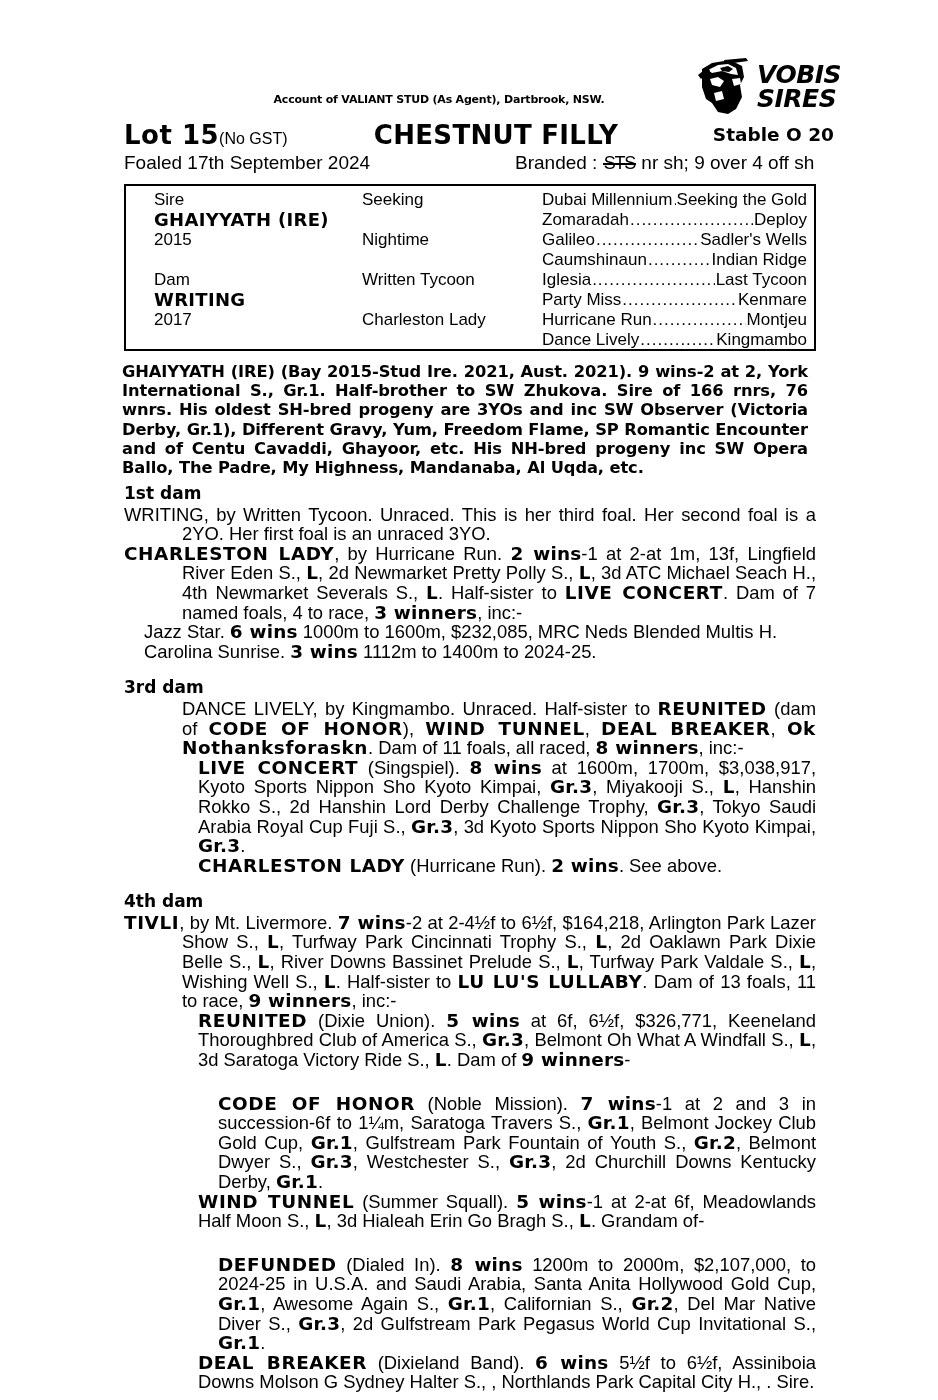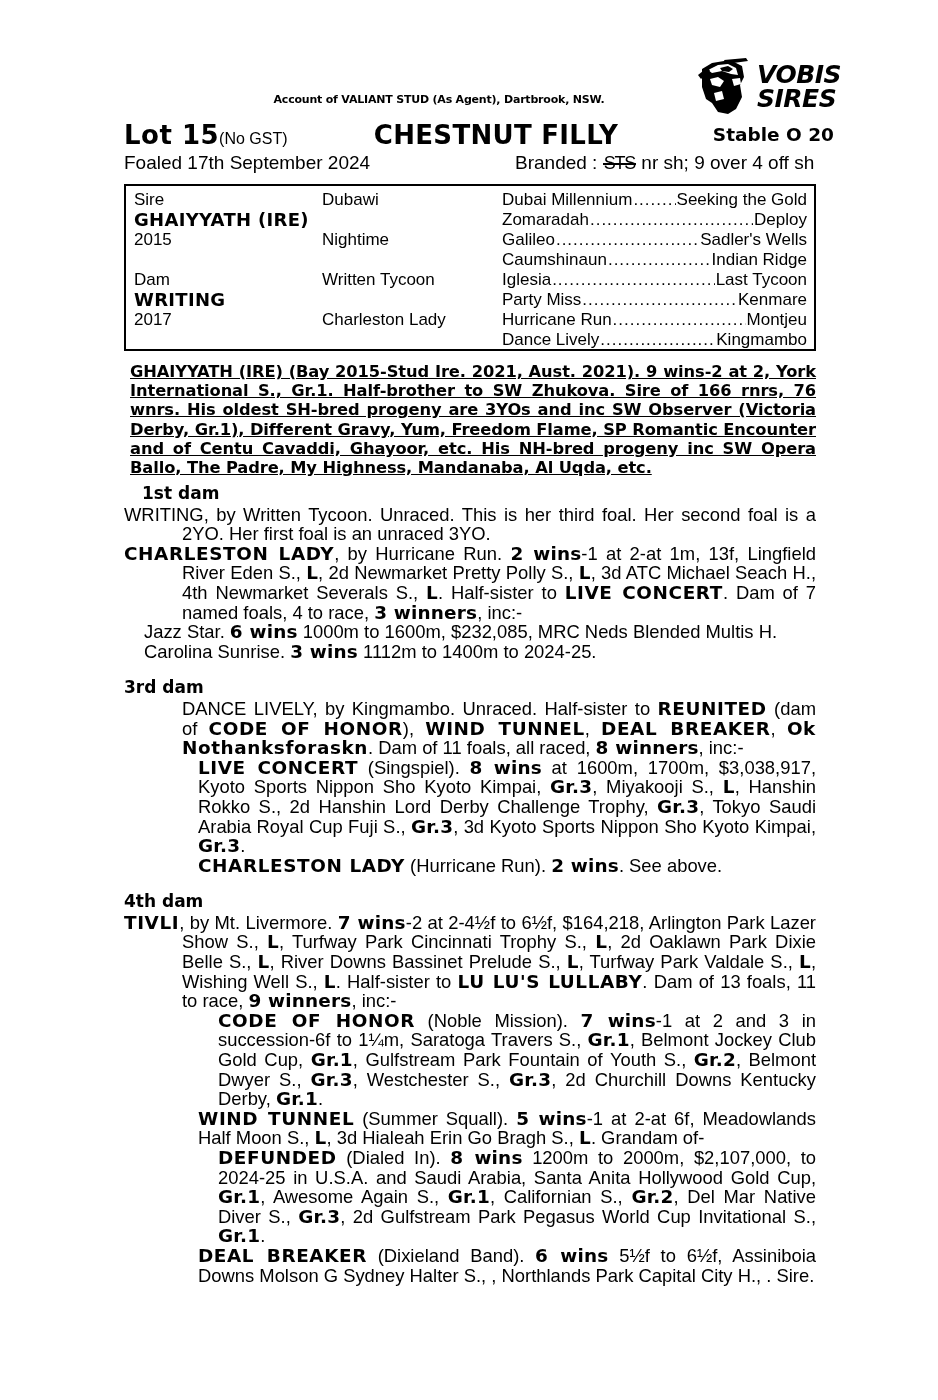--- a/index.html
+++ b/index.html
@@ -139,21 +139,21 @@
     height: 100%;
     padding: 4px 0 0 0;
     box-sizing: border-box;
   }
   .ped-row {
     display: flex;
     height: 20px;
     line-height: 20px;
     font-size: 17px;
   }
-  .ped-c1 { width: 196px; padding-left: 8px; box-sizing: border-box; white-space: nowrap; }
+  .ped-c1 { width: 216px; padding-left: 8px; box-sizing: border-box; white-space: nowrap; margin-left: 20px; }
   .ped-c2 { width: 180px; box-sizing: border-box; white-space: nowrap; }
   .ped-c3 {
     flex: 1;
     box-sizing: border-box;
     padding-right: 7px;
     display: flex;
     align-items: baseline;
     white-space: nowrap;
     overflow: hidden;
   }
@@ -170,58 +170,57 @@
   .nm-bold {
     font-family: "DejaVu Sans", sans-serif;
     font-weight: 700;
     font-size: 18px;
     letter-spacing: 0.3px;
   }
 
   
   .sire-blurb {
     position: absolute;
-    left: 130px;
+    left: 122px;
     top: 362px;
     width: 686px;
     font-family: "DejaVu Sans", sans-serif;
     font-weight: 700;
     font-size: 16.3px;
     line-height: 19.2px;
     text-align: justify;
     letter-spacing: -0.1px;
-    text-decoration: underline;
   }
 
   
   .body-text {
     position: absolute;
     left: 124px;
     top: 484px;
     width: 692px;
     font-size: 18.4px;
     line-height: 19.6px;
   }
   .dam-head {
     font-family: "DejaVu Sans", sans-serif;
     font-weight: 700;
     font-size: 17px;
     margin-top: 17px;
     margin-bottom: 1px;
   }
-  .dam-head:first-child { margin-top: 0; margin-left: 18px; }
+  .dam-head:first-child { margin-top: 0; }
   .para {
     text-align: justify;
     text-indent: 0;
     padding-left: 58px;
     margin: 0;
   }
   .para > .lead { margin-left: -58px; }
   .para.ind1 { padding-left: 58px; margin-left: 16px; }
-  .para.ind2 { padding-left: 58px; margin-left: 36px; }
+  .para.ind2 { padding-left: 58px; margin-left: 36px; margin-top: 24px; }
   .para.noind { padding-left: 0; margin-left: 20px; text-align: left; }
   b, .b {
     font-family: "DejaVu Sans", sans-serif;
     font-weight: 700;
     letter-spacing: 0.2px;
   }
   .caps {
     font-family: "DejaVu Sans", sans-serif;
     font-weight: 700;
     letter-spacing: 0.6px;
@@ -264,21 +263,21 @@
     <div class="foaled-left">Foaled 17th September 2024</div>
     <div class="branded-right">
       <span>Branded : </span><span class="brandmark">STS</span><span> nr sh; 9 over 4 off sh</span>
     </div>
   </div>
 
   <div class="ped-table">
     <div class="ped-grid" id="ped-grid">
         <div class="ped-row">
           <div class="ped-c1">Sire</div>
-          <div class="ped-c2">Dubawi</div>
+          <div class="ped-c2">Seeking</div>
           <div class="ped-c3">
             <span class="gp-name">Dubai Millennium</span>
             <span class="gp-dots">................................................................................</span>
             <span class="gp-par">Seeking the Gold</span>
           </div>
         </div>
         <div class="ped-row">
           <div class="ped-c1 nm-bold">GHAIYYATH (IRE)</div>
           <div class="ped-c2"></div>
           <div class="ped-c3">
@@ -355,19 +354,20 @@
     <p class="para noind" id="d2p0">Jazz Star. <b class="nowrapb">6 wins</b> 1000m to 1600m, $232,085, MRC Neds Blended Multis H.</p>
     <p class="para noind" id="d2p1">Carolina Sunrise. <b class="nowrapb">3 wins</b> 1112m to 1400m to 2024-25.</p>
 
     <div class="dam-head">3rd dam</div>
     <p class="para" id="d3text">DANCE LIVELY, by Kingmambo. Unraced. Half-sister to <span class="caps">REUNITED</span> (dam of <span class="caps">CODE OF HONOR</span>), <span class="caps">WIND TUNNEL</span>, <span class="caps">DEAL BREAKER</span>, <span class="caps">Ok</span> <span class="caps">Nothanksforaskn</span>. Dam of 11 foals, all raced, <b class="nowrapb">8 winners</b>, inc:-</p>
     <p class="para ind1" id="d3p0"><span class="caps">LIVE CONCERT</span> (Singspiel). <b class="nowrapb">8 wins</b> at 1600m, 1700m, $3,038,917, Kyoto Sports Nippon Sho Kyoto Kimpai, <b>Gr.3</b>, Miyakooji S., <b>L</b>, Hanshin Rokko S., 2d Hanshin Lord Derby Challenge Trophy, <b>Gr.3</b>, Tokyo Saudi Arabia Royal Cup Fuji S., <b>Gr.3</b>, 3d Kyoto Sports Nippon Sho Kyoto Kimpai, <b>Gr.3</b>.</p>
     <p class="para ind1" id="d3p1"><span class="caps">CHARLESTON LADY</span> (Hurricane Run). <b class="nowrapb">2 wins</b>. See above.</p>
 
     <div class="dam-head">4th dam</div>
     <p class="para"><span class="lead"><span class="caps">TIVLI</span><span id="d4text">, by Mt. Livermore. <b class="nowrapb">7 wins</b>-2 at 2-4½f to 6½f, $164,218, Arlington Park Lazer Show S., <b>L</b>, Turfway Park Cincinnati Trophy S., <b>L</b>, 2d Oaklawn Park Dixie Belle S., <b>L</b>, River Downs Bassinet Prelude S., <b>L</b>, Turfway Park Valdale S., <b>L</b>, Wishing Well S., <b>L</b>. Half-sister to <span class="caps">LU LU'S LULLABY</span>. Dam of 13 foals, 11 to race, <b class="nowrapb">9 winners</b>, inc:-</span></span></p>
+    <p class="para ind1" id="d4p0"><span class="caps">REUNITED</span> (Dixie Union). <b class="nowrapb">5 wins</b> at 6f, 6½f, $326,771, Keeneland Thoroughbred Club of America S., <b>Gr.3</b>, Belmont Oh What A Windfall S., <b>L</b>, 3d Saratoga Victory Ride S., <b>L</b>. Dam of <b class="nowrapb">9 winners</b>-</p>
     <p class="para ind2" id="d4p1"><span class="caps">CODE OF HONOR</span> (Noble Mission). <b class="nowrapb">7 wins</b>-1 at 2 and 3 in succession-6f to 1¼m, Saratoga Travers S., <b>Gr.1</b>, Belmont Jockey Club Gold Cup, <b>Gr.1</b>, Gulfstream Park Fountain of Youth S., <b>Gr.2</b>, Belmont Dwyer S., <b>Gr.3</b>, Westchester S., <b>Gr.3</b>, 2d Churchill Downs Kentucky Derby, <b>Gr.1</b>.</p>
     <p class="para ind1" id="d4p2"><span class="caps">WIND TUNNEL</span> (Summer Squall). <b class="nowrapb">5 wins</b>-1 at 2-at 6f, Meadowlands Half Moon S., <b>L</b>, 3d Hialeah Erin Go Bragh S., <b>L</b>. Grandam of-</p>
     <p class="para ind2" id="d4p3"><span class="caps">DEFUNDED</span> (Dialed In). <b class="nowrapb">8 wins</b> 1200m to 2000m, $2,107,000, to 2024-25 in U.S.A. and Saudi Arabia, Santa Anita Hollywood Gold Cup, <b>Gr.1</b>, Awesome Again S., <b>Gr.1</b>, Californian S., <b>Gr.2</b>, Del Mar Native Diver S., <b>Gr.3</b>, 2d Gulfstream Park Pegasus World Cup Invitational S., <b>Gr.1</b>.</p>
     <p class="para ind1" id="d4p5"><span class="caps">DEAL BREAKER</span> (Dixieland Band). <b class="nowrapb">6 wins</b> 5½f to 6½f, Assiniboia Downs Molson G Sydney Halter S., , Northlands Park Capital City H., . Sire.</p>
 
   </div>
 </div>
 
 </body></html>

